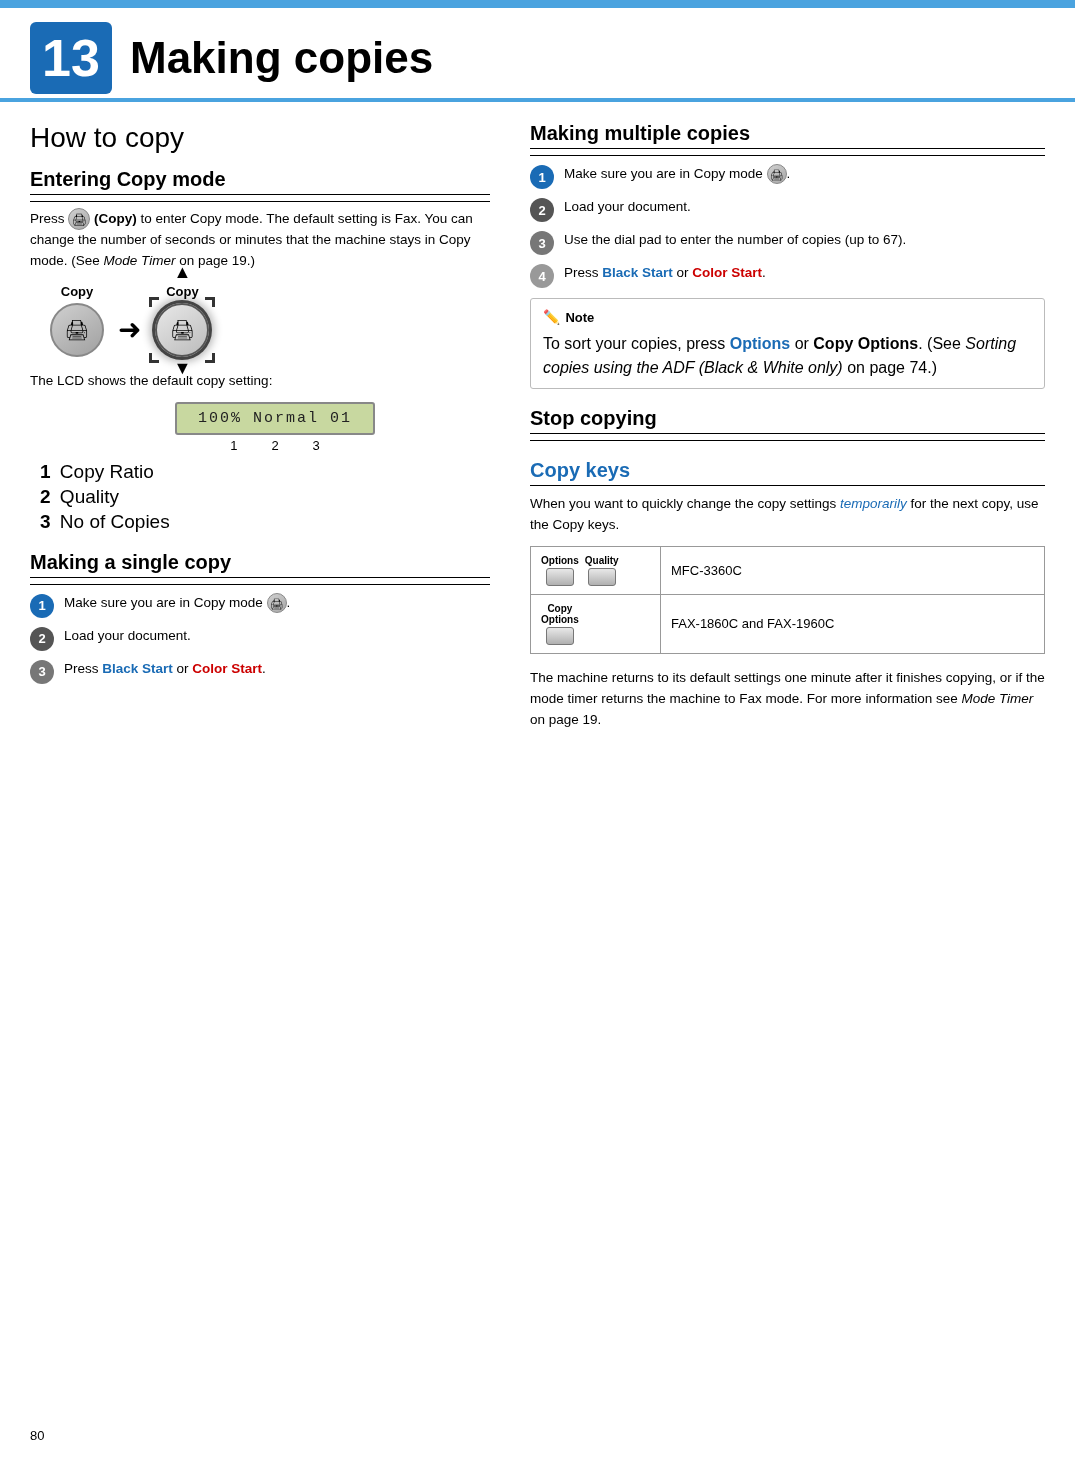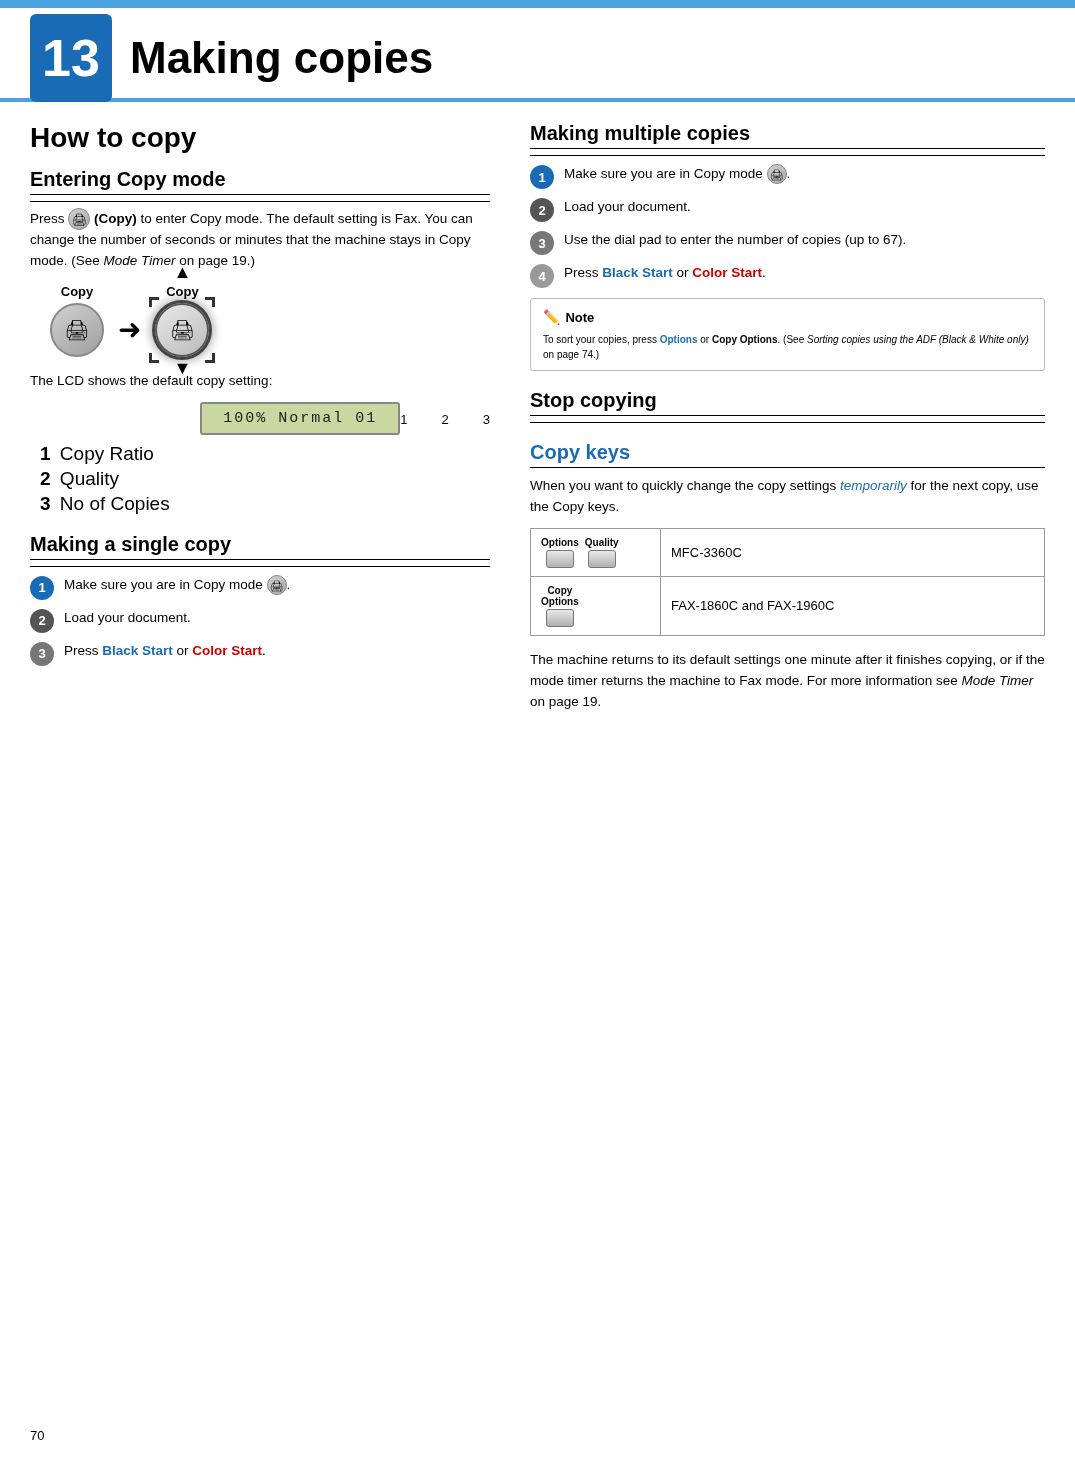--- a/index.html
+++ b/index.html
@@ -29,21 +29,21 @@
       padding: 0 0 0 30px;
       height: 80px;
       background: #fff;
     }
     .chapter-number-box {
       background: #1a6bb5;
       color: #fff;
       font-size: 52px;
       font-weight: bold;
       width: 82px;
-      height: 88px;
+      height: 72px;
       display: flex;
       align-items: center;
       justify-content: center;
       border-radius: 6px;
       margin-right: 18px;
       flex-shrink: 0;
     }
     .chapter-title-text {
       font-size: 44px;
       font-weight: bold;
@@ -67,21 +67,21 @@
     .left-col {
       flex: 0 0 460px;
     }
     .right-col {
       flex: 1;
     }
 
     
     .section-h1 {
       font-size: 28px;
-      font-weight: bold;
+      font-weight: normal;
       color: #000;
       margin-bottom: 14px;
     }
     .section-h2 {
       font-size: 20px;
       font-weight: bold;
       color: #000;
       margin-bottom: 6px;
       border-bottom: 1px solid #000;
       padding-bottom: 3px;
@@ -127,24 +127,23 @@
       display: flex;
       align-items: center;
       justify-content: center;
       position: relative;
       box-shadow: 0 0 0 3px #444, 0 0 8px 5px rgba(0,0,0,0.3);
     }
 
     
     .lcd-area {
       display: flex;
-      flex-direction: row;
+      flex-direction: column;
       align-items: center;
       margin: 8px 0 4px 30px;
-      justify-content: flex-end;
     }
     .lcd-screen {
       background: #c8d8a0;
       border: 2px solid #888;
       border-radius: 3px;
       padding: 6px 16px;
       font-family: 'Courier New', monospace;
       font-size: 15px;
       color: #222;
       letter-spacing: 2px;
@@ -445,21 +444,21 @@
             Press <span class="blue-bold">Black Start</span> or <span class="red-bold">Color Start</span>.
           </span>
         </li>
       </ul>
 
       <div class="note-box">
         <div class="note-header">
           <span class="note-icon">✏️</span>
           <span>Note</span>
         </div>
-        <p style="font-size:10px;line-height:1.5;">
+        <p style="font-size:16px;line-height:1.5;">
           To sort your copies, press <span class="blue-bold">Options</span> or
           <strong>Copy Options</strong>. (See <em>Sorting copies using the ADF (Black &amp; White only)</em> on page 74.)
         </p>
       </div>
     </div>
 
     <div class="section-block">
       <div class="section-h2">Stop copying</div>
       <div class="divider"></div>
     </div>
@@ -505,14 +504,14 @@
       <p class="body-text">
         The machine returns to its default settings one minute after it finishes copying, or if the mode timer returns the machine to Fax mode. For more information see <em>Mode Timer</em> on page 19.
       </p>
     </div>
 
   </div>
 
 </div>
 
 <div class="page-footer">
-  <span>70</span>
+  <span>80</span>
 </div>
 
 </body></html>

